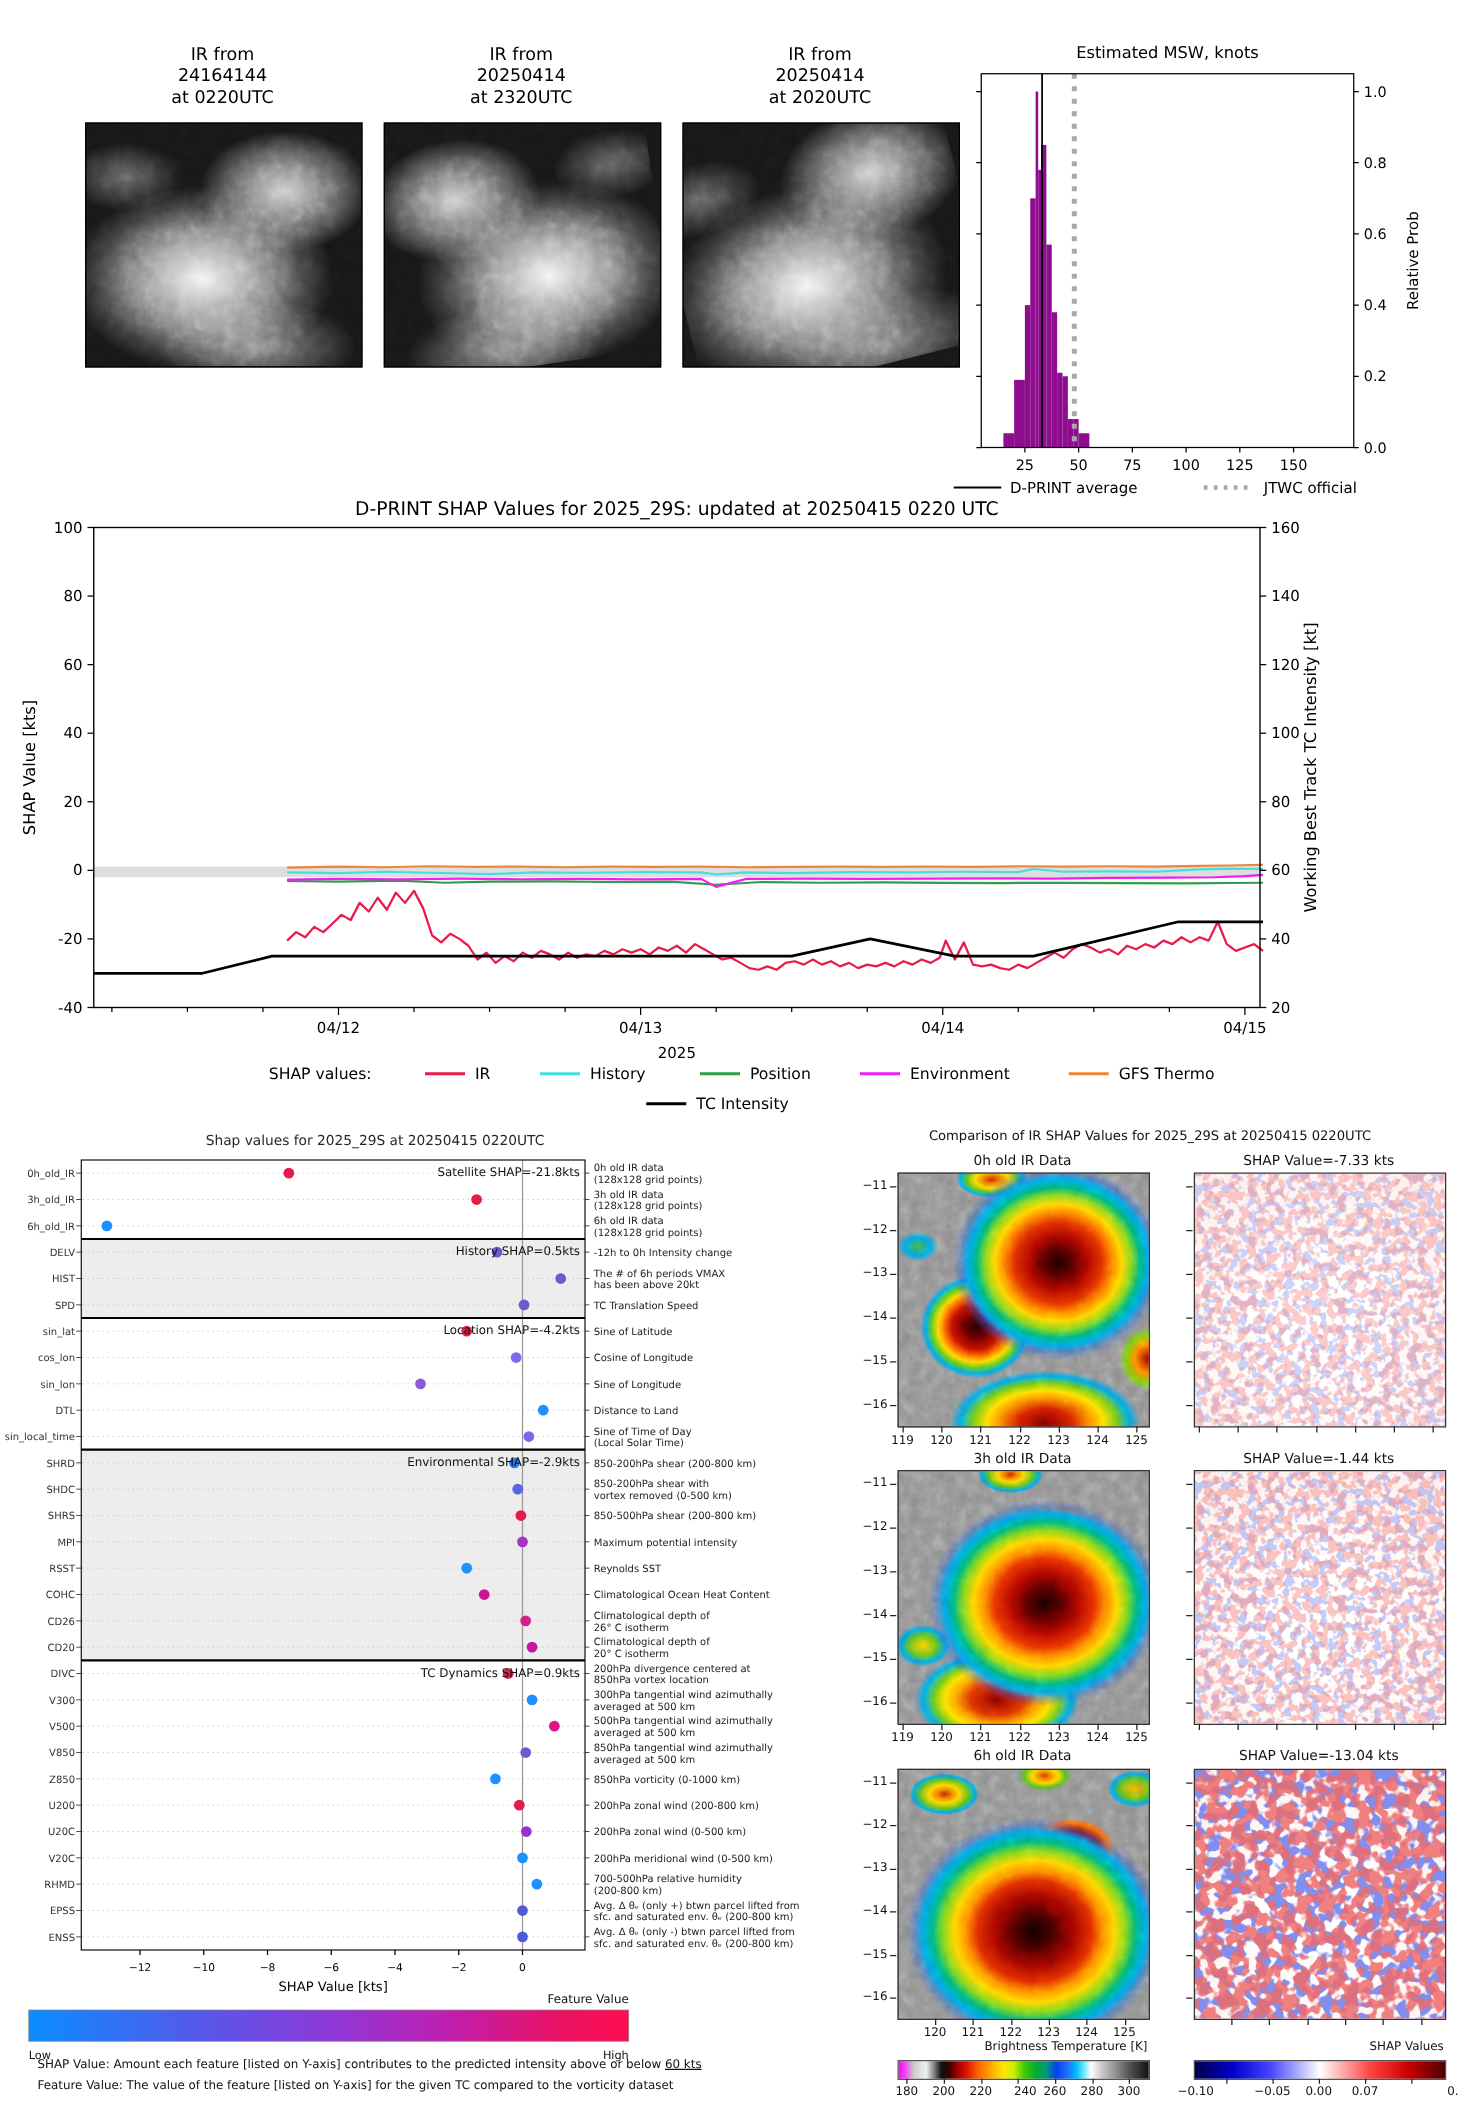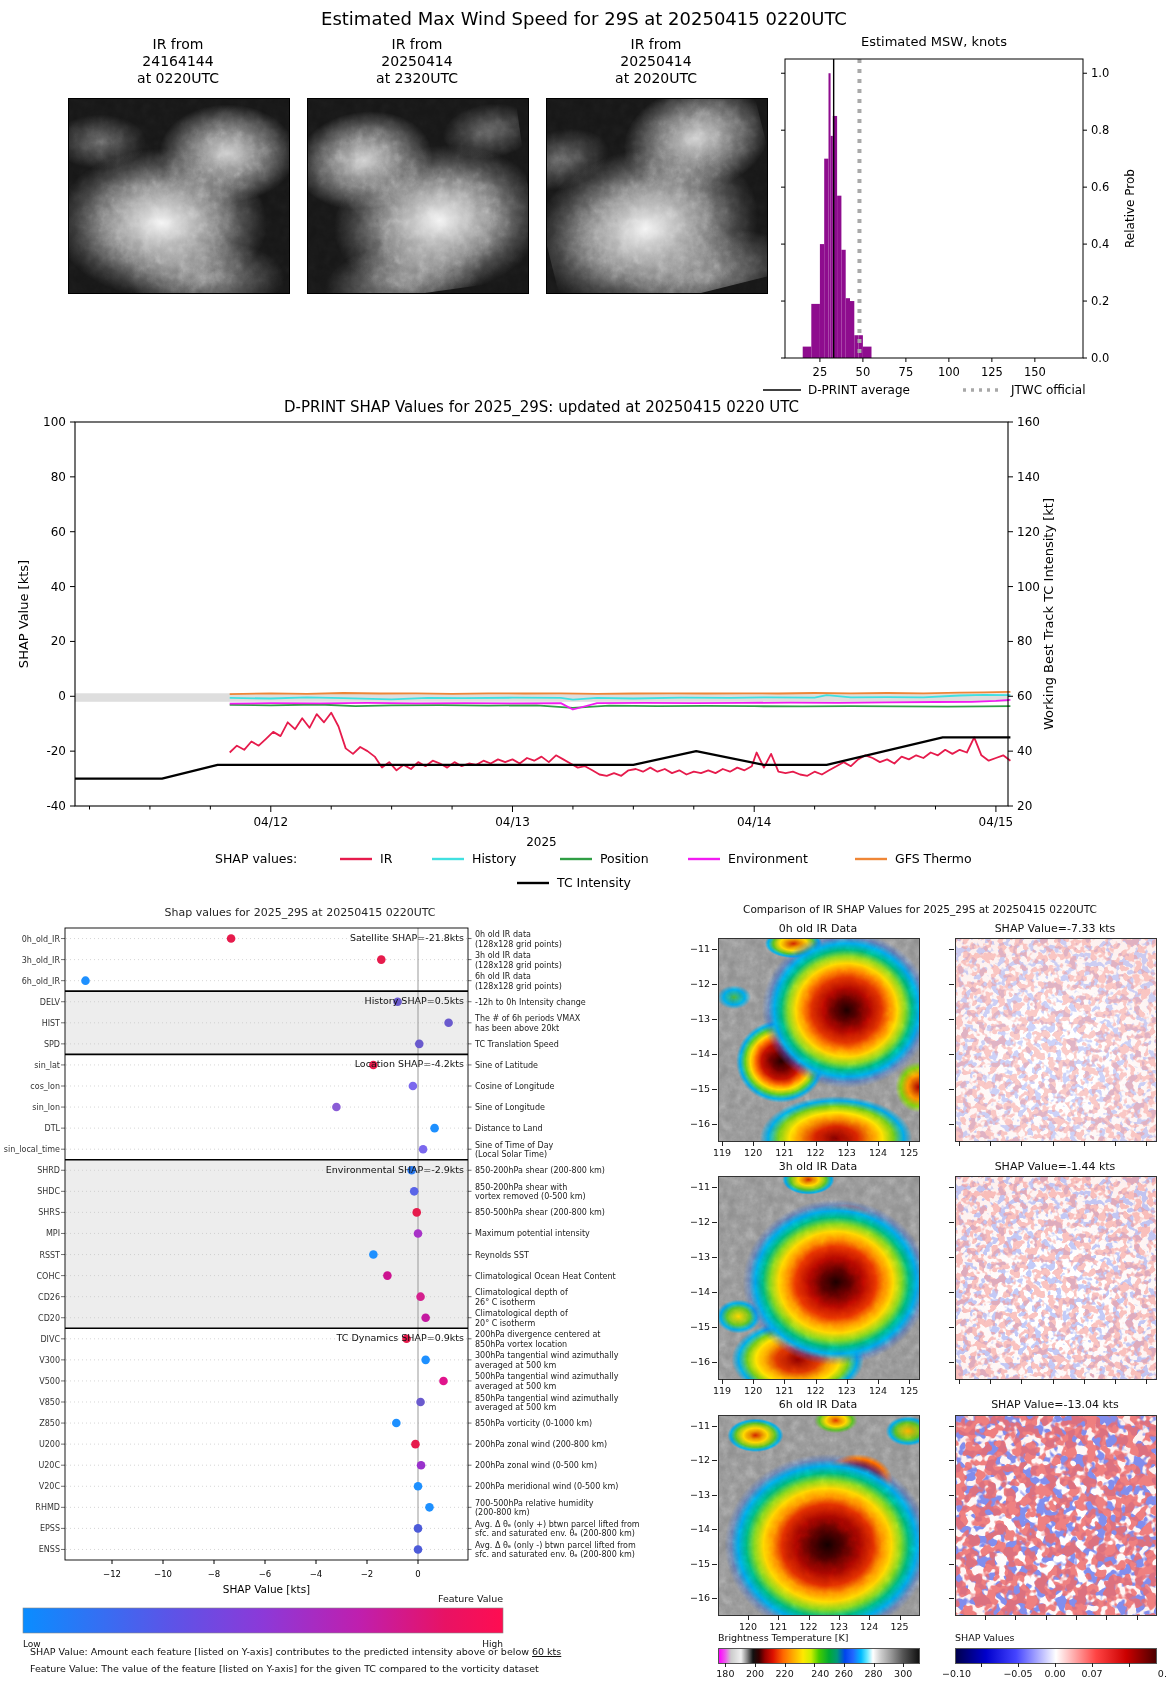--- a/index.html
+++ b/index.html
@@ -38,21 +38,21 @@
       radial-gradient(ellipse 54% 48% at 54% 64%, #100000 0%, #4a0000 14%, #a00600 28%, #e02c00 40%, #ff8800 48%, #ffd300 56%, #79d41e 64%, #00b377 71%, #00a2e8 78%, rgba(30,90,220,.4) 84%, rgba(30,90,220,0) 90%),
       radial-gradient(ellipse 18% 14% at 68% 34%, #111 0%, #3a0000 32%, #991000 58%, #ff6600 78%, rgba(0,0,0,0) 94%),
       radial-gradient(ellipse 15% 9% at 20% 12%, #cc2200 0%, #ffd300 38%, #55bb22 62%, #00a2e8 78%, rgba(0,0,0,0) 88%),
       radial-gradient(ellipse 12% 7% at 58% 5%, #dd3300 0%, #ffd300 40%, #55bb22 65%, rgba(0,0,0,0) 85%),
       radial-gradient(ellipse 12% 8% at 92% 10%, #ffaa00 0%, #55bb22 50%, #00a2e8 72%, rgba(0,0,0,0) 88%);}
   .shap-map{width:200px;height:202px;left:955px;background:radial-gradient(circle at 50% 60%, #ffffff 25%, #fdf0ee 85%);border:1px solid #333;overflow:hidden;}
   .shap-map.rowC{height:199px;}
   .comp-sub{font-size:11px;color:#111;text-align:center;width:260px;}
   .axlab{font-size:9.5px;color:#111;}
   .tickmark{background:#222;}
-  .cb-title{font-size:9.5px;color:#111;text-align:left;width:200px;}
+  .cb-title{font-size:9.5px;color:#111;text-align:right;width:200px;}
   .cbar{height:14px;width:200px;border:1px solid #555;}
   #bt-bar{background:linear-gradient(90deg,#ff00ff 0%,#ee55ee 3%,#cccccc 6%,#efefef 11%,#888888 14%,#111111 17%,#330000 20%,#990000 23%,#dd1100 27%,#ff6600 32%,#ffaa00 37%,#ffe800 42%,#ccee00 46%,#44cc00 50%,#00aa33 55%,#009977 59%,#0044ee 63%,#2266ff 67%,#00bbff 71%,#66e8ff 74%,#ffffff 77%,#cccccc 81%,#999999 86%,#555555 92%,#111111 100%);}
   #shap-bar{background:linear-gradient(90deg,#00004d 0%,#0000cc 15%,#4444ff 30%,#ffffff 50%,#ff4444 70%,#cc0000 85%,#4d0000 100%);}
   .footer-line{left:30px;font-size:9.5px;color:#111;}
   .ul{text-decoration:underline;}
   svg text{font-family:"DejaVu Sans","Liberation Sans",sans-serif;}
 </style>
 </head>
 <body>
 
@@ -76,21 +76,20 @@
     </filter>
     <filter id="spkB3" x="0%" y="0%" width="100%" height="100%">
       <feTurbulence type="fractalNoise" baseFrequency="0.10" numOctaves="2" seed="17"></feTurbulence>
       <feColorMatrix type="matrix" values="0 0 0 0 0.15  0 0 0 0 0.20  0 0 0 0 0.85  0 0 0 12 -5.6"></feColorMatrix>
     </filter>
   </defs>
 </svg>
 
 <div class="page">
 
-  <div id="main-title" class="abs">Estimated Max Wind Speed for 29S at 20250415 0220UTC</div>
 
   <div class="abs thumb-label" style="left:68px">
     <div>IR from</div>
     <div>24164144</div>
     <div>at 0220UTC</div>
   </div>
   <div class="abs thumb-label" style="left:307px">
     <div>IR from</div>
     <div>20250414</div>
     <div>at 2320UTC</div>

